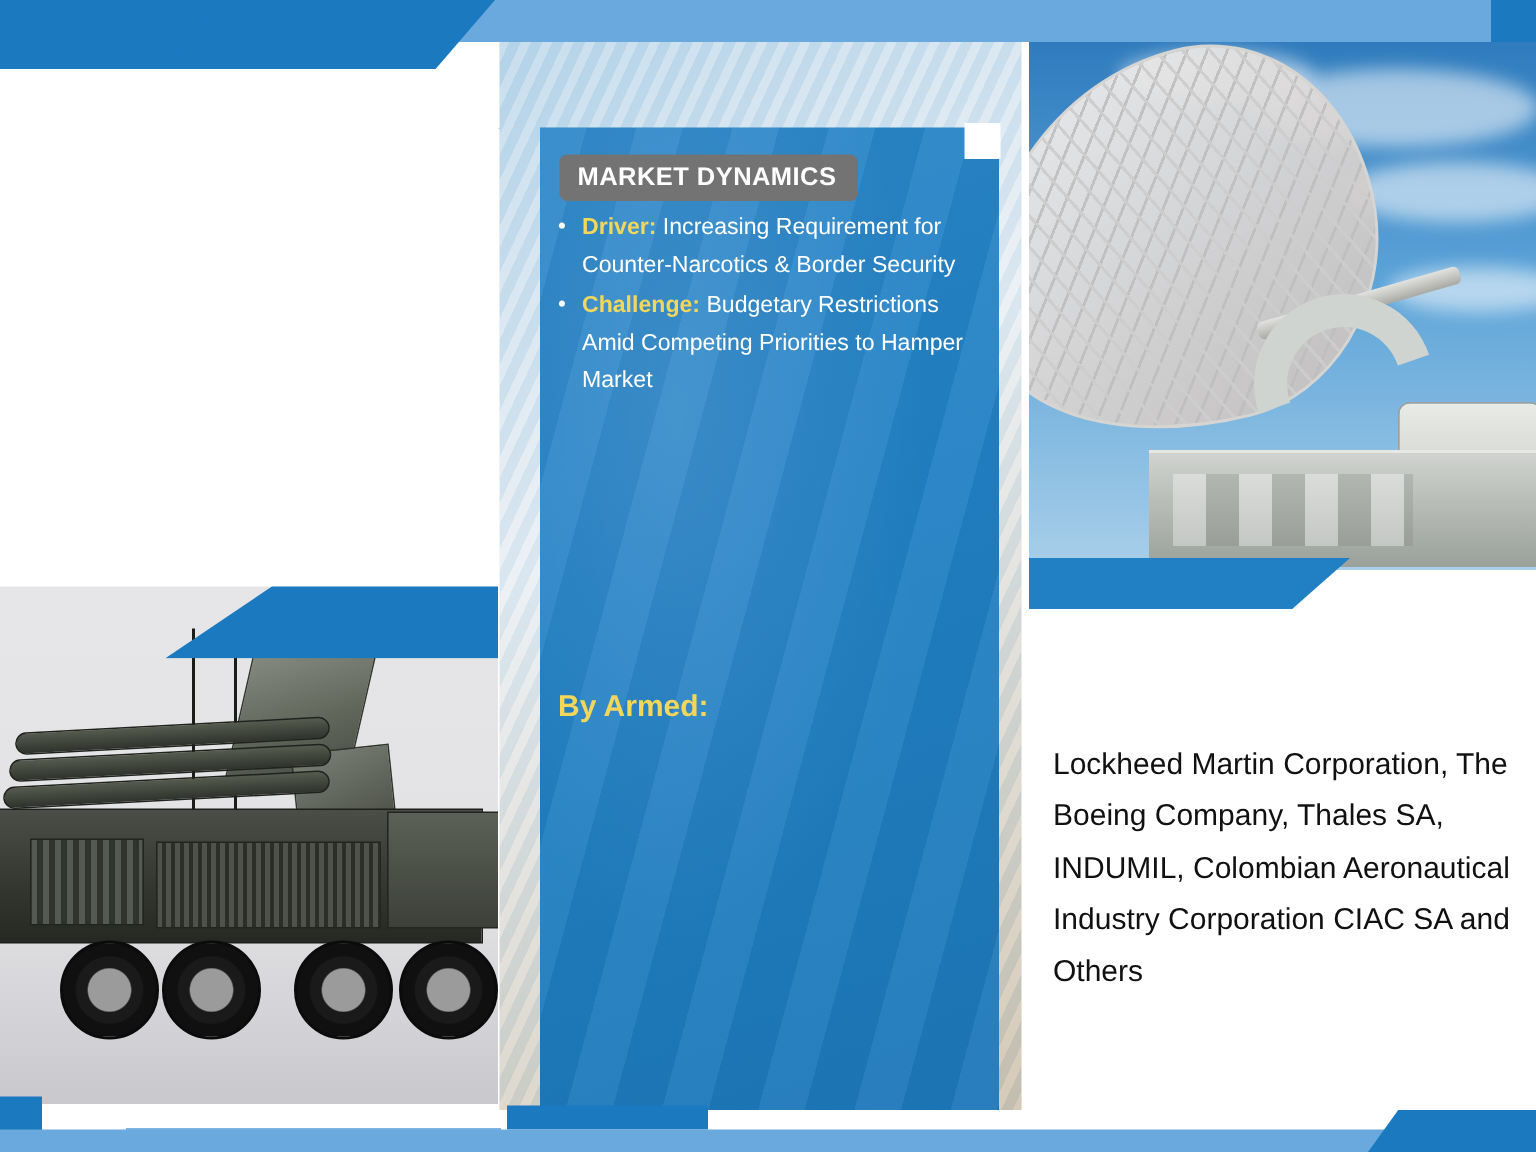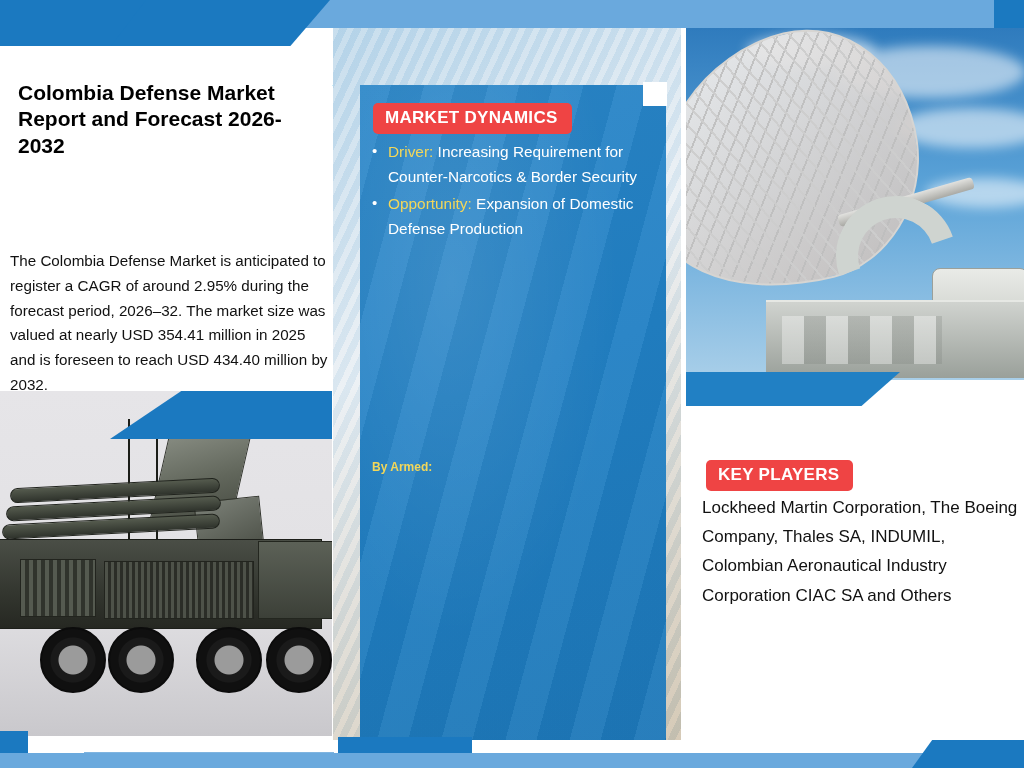--- a/index.html
+++ b/index.html
@@ -46,21 +46,21 @@
     background:repeating-linear-gradient(115deg, rgba(255,255,255,.8) 0 2px, #7fd2ef 2px 5px);
   }
 
   
   .left-col { position:absolute; left:0; top:46px; width:332px; height:342px; background:#fff; }
   .title {
     position:absolute; left:18px; top:34px; width:300px;
     font-size:21px; font-weight:bold; color:#000; line-height:1.26;
   }
   .badge {
-    display:inline-block; background:#ef4444; color:#fff;
+    display:inline-block; background:#737373; color:#fff;
     font-size:17px; font-weight:bold; letter-spacing:.3px;
     padding:5px 14px 6px 12px; border-radius:5px;
   }
   .badge-insights { position:absolute; left:16px; top:170px; }
   .insights-body {
     position:absolute; left:10px; top:203px; width:320px;
     font-size:15.2px; color:#111; line-height:1.63;
   }
 
   
@@ -151,26 +151,26 @@
   }
   .dyn-badge { position:absolute; left:373px; top:103px; }
   .dyn-list {
     position:absolute; left:372px; top:140px; width:286px;
     color:#fff; font-size:15.4px; line-height:1.62;
   }
   .dyn-list li { list-style:none; position:relative; padding-left:16px; margin-bottom:2px; }
   .dyn-list li::before {
     content:"•"; position:absolute; left:0; top:-1px; color:#fff; font-size:15px;
   }
-  .kw { color:#f2d75a; font-weight:normal; }
+  .kw { color:#f2d75a; font-weight:bold; }
 
   .seg-badge { position:absolute; left:372px; top:429px; }
   .seg-sub {
     position:absolute; left:372px; top:460px; width:280px;
-    color:#f2d75a; font-weight:bold; font-size:12px;
+    color:#f2d75a; font-weight:bold; font-size:20px;
   }
   .seg-body {
     position:absolute; left:372px; top:487px; width:286px;
     color:#fff; font-size:15.3px; line-height:1.73;
   }
   .center-footbar {
     position:absolute; left:338px; top:737px; width:134px; height:16px; background:#1b79c0;
   }
   .center-lightbar {
     position:absolute; left:0px; top:753px; width:1024px; height:15px;
@@ -228,21 +228,21 @@
     border-radius:8px; border:1px solid #9ba09a;
   }
   .dish-accent {
     position:absolute; left:686px; top:372px; width:214px; height:34px;
     background:#2180c4;
     clip-path:polygon(0 0, 100% 0, 82% 100%, 0 100%);
   }
   .kp-badge { position:absolute; left:706px; top:460px; }
   .kp-body {
     position:absolute; left:702px; top:493px; width:320px;
-    font-size:17px; color:#111; line-height:1.72;
+    font-size:20px; color:#111; line-height:1.72;
   }
   .br-accent {
     position:absolute; left:912px; top:740px; width:112px; height:28px;
     background:#1b79c0;
     clip-path:polygon(18% 0, 100% 0, 100% 100%, 0 100%);
   }
   .bl-light { position:absolute; left:84px; top:752px; width:250px; height:16px; background:#7fb4e0; }
 </style>
 </head>
 <body>
@@ -251,22 +251,20 @@
 
   <div class="top-light"></div>
   <div class="top-dark2"></div>
   <div class="top-dark"></div>
   <div class="top-right-sq"></div>
   <div class="top-hatch"></div>
   <div class="top-hatch2"></div>
   <div class="right-hatch"></div>
 
   <div class="left-col">
-    <div class="title">Colombia Defense Market Report and Forecast 2026-2032</div>
-    <div class="insights-body">The Colombia Defense Market is anticipated to register a CAGR of around 2.95% during the forecast period, 2026–32. The market size was valued at nearly USD 354.41 million in 2025 and is foreseen to reach USD 434.40 million by 2032.</div>
   </div>
 
   <div class="veh-photo">
     <div class="antenna a1"></div>
     <div class="antenna a2"></div>
     <div class="radar-panel"></div>
     <div class="radar-panel2"></div>
     <div class="missile m1"></div>
     <div class="missile m2"></div>
     <div class="missile m3"></div>
@@ -284,41 +282,40 @@
   <div class="center-bg"></div>
   <div class="center-panel"></div>
   <div class="panel-notch"></div>
 
   <div class="badge dyn-badge">MARKET DYNAMICS</div>
   <ul class="dyn-list">
     <li>
       <span class="kw">Driver:</span><span> Increasing Requirement for Counter-Narcotics &amp; Border Security</span>
     </li>
     <li>
-      <span class="kw">Opportunity:</span><span> Expansion of Domestic Defense Production</span>
+      <span class="kw">Challenge:</span><span> Budgetary Restrictions Amid Competing Priorities to Hamper Market</span>
     </li>
   </ul>
 
   <div class="seg-sub">By Armed:</div>
 
   <div class="dish-photo">
     <div class="cloud c1"></div>
     <div class="cloud c2"></div>
     <div class="cloud c3"></div>
     <div class="cloud c4"></div>
     <div class="dish"></div>
     <div class="dish-arm"></div>
     <div class="mount"></div>
     <div class="dish-drum"></div>
     <div class="base-box"></div>
     <div class="base-detail"></div>
   </div>
   <div class="dish-accent"></div>
 
-  <div class="badge kp-badge">KEY PLAYERS</div>
   <div class="kp-body">Lockheed Martin Corporation, The Boeing Company, Thales SA, INDUMIL, Colombian Aeronautical Industry Corporation CIAC SA and Others</div>
 
   <div class="center-footbar"></div>
   <div class="bl-square"></div>
   <div class="bl-light"></div>
   <div class="center-lightbar"></div>
   <div class="br-accent"></div>
 
 </div>
 

